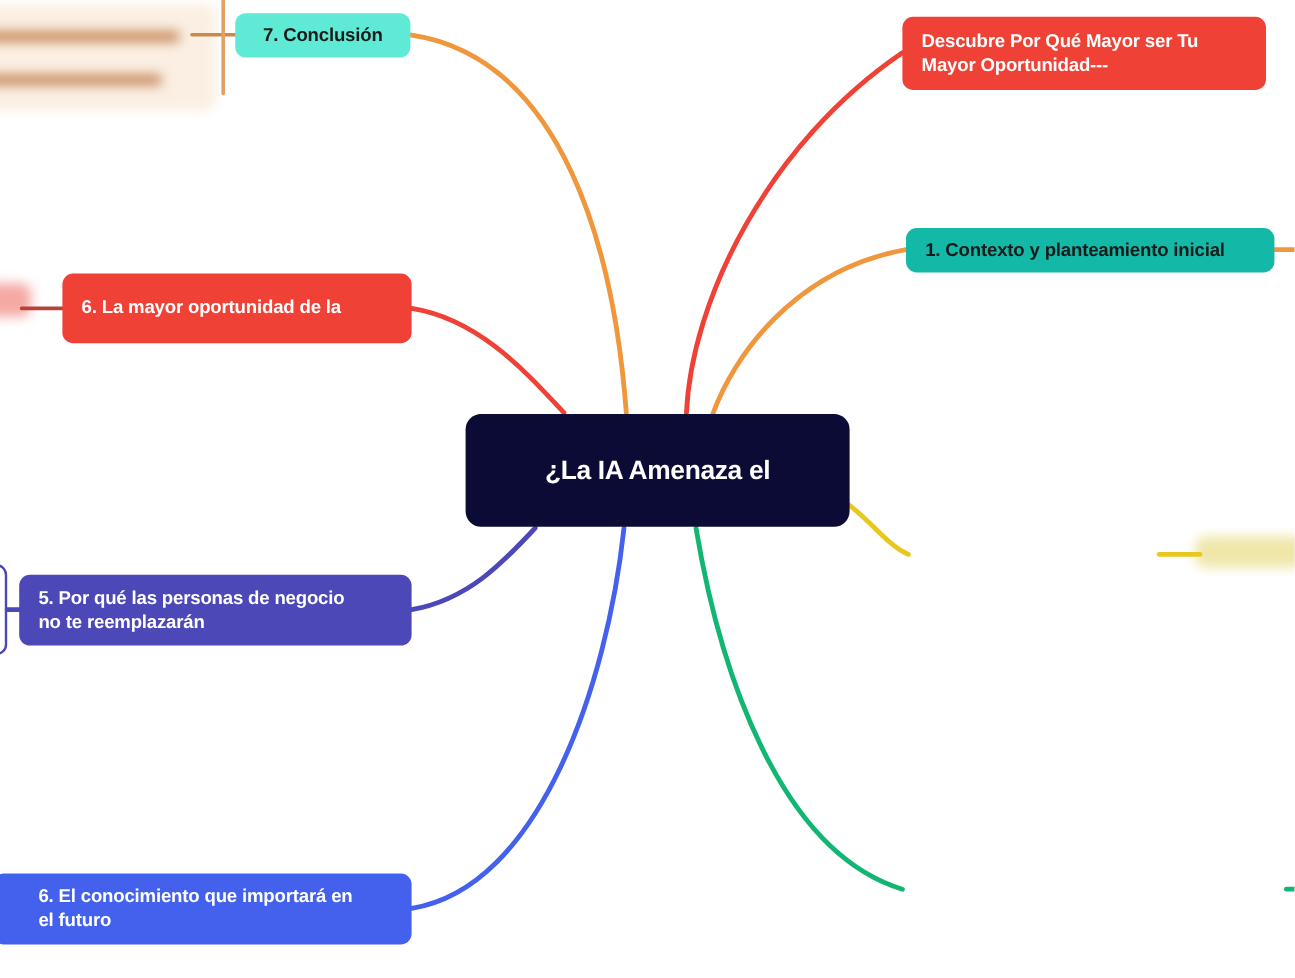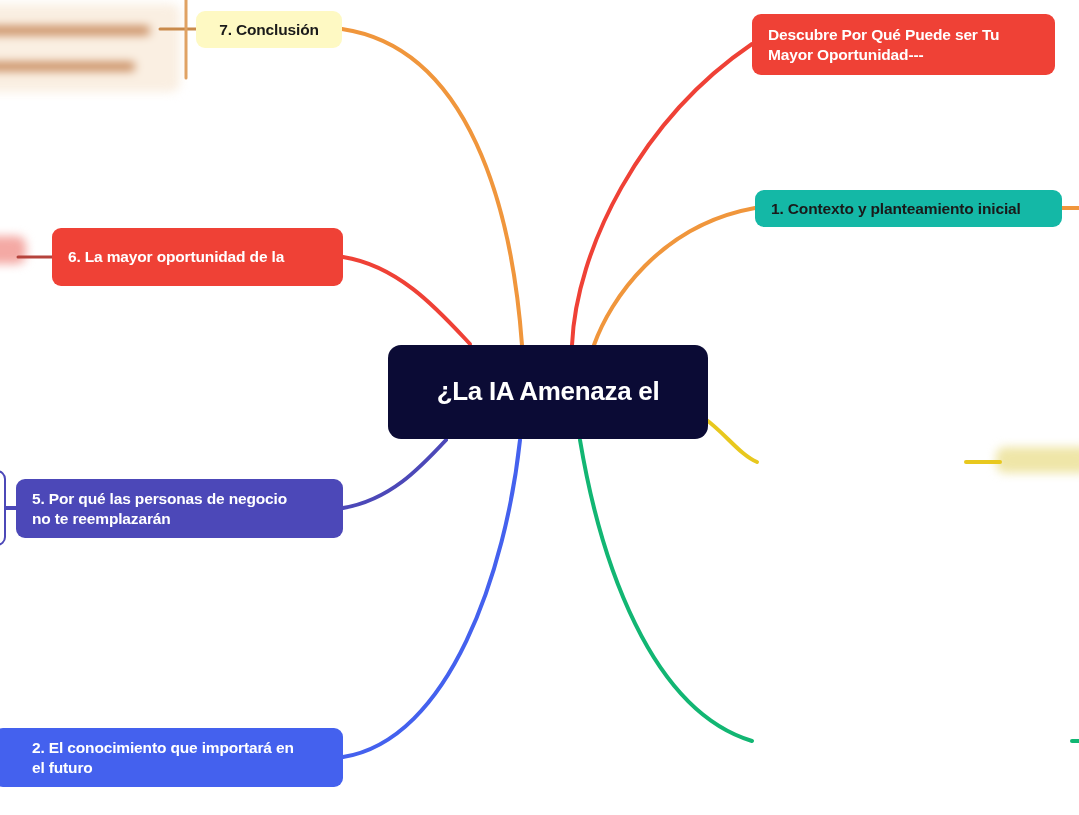--- a/index.html
+++ b/index.html
@@ -33,21 +33,21 @@
     font-weight: bold;
     letter-spacing: -0.15px;
     display: flex;
     align-items: center;
     line-height: 1.28;
   }
   .node-central {
     border-radius: 13px;
     justify-content: center;
     text-align: center;
-    font-size: 26px;
+    font-size: 22px;
     line-height: 1.22;
     letter-spacing: -0.3px;
     padding: 0 22px;
   }
   .node-branch {
     font-size: 15.5px;
     padding: 0 16px;
   }
   .blur-card {
     position: absolute;
@@ -112,48 +112,48 @@
   </svg>
 
   <div class="node node-central" style="left:388px; top:345px; width:320px; height:94px; background:#0B0B35; color:#ffffff;">
     <div>
       <div>¿La IA Amenaza el</div>
     </div>
   </div>
 
   <div class="node node-branch" style="left:752px; top:14px; width:303px; height:61px; background:#EF4136; color:#ffffff;">
     <div>
-      <div>Descubre Por Qué Puede ser Tu</div>
+      <div>Descubre Por Qué Mayor ser Tu</div>
       <div>Mayor Oportunidad---</div>
     </div>
   </div>
 
   <div class="node node-branch" style="left:755px; top:190px; width:307px; height:37px; background:#14b8a6; color:#1A1A1A;">
     <span>1. Contexto y planteamiento inicial</span>
   </div>
 
 
 
   <div class="node node-branch" style="left:-6px; top:728px; width:349px; height:59px; background:#4461EE; color:#ffffff;">
     <div style="padding-left:22px;">
-      <div>2. El conocimiento que importará en</div>
+      <div>6. El conocimiento que importará en</div>
       <div>el futuro</div>
     </div>
   </div>
 
   <div class="node node-branch" style="left:16px; top:479px; width:327px; height:59px; background:#4C48B8; color:#ffffff;">
     <div>
       <div>5. Por qué las personas de negocio</div>
       <div>no te reemplazarán</div>
     </div>
   </div>
 
   <div class="node node-branch" style="left:52px; top:228px; width:291px; height:58px; background:#EF4136; color:#ffffff;">
     <div>
       <div>6. La mayor oportunidad de la</div>
     </div>
   </div>
 
-  <div class="node node-branch" style="left:196px; top:11px; width:146px; height:37px; background:#fef9c3; color:#1A1A1A; justify-content:center;">
+  <div class="node node-branch" style="left:196px; top:11px; width:146px; height:37px; background:#5eead4; color:#1A1A1A; justify-content:center;">
     <span>7. Conclusión</span>
   </div>
 
 </div>
 
 </body></html>

